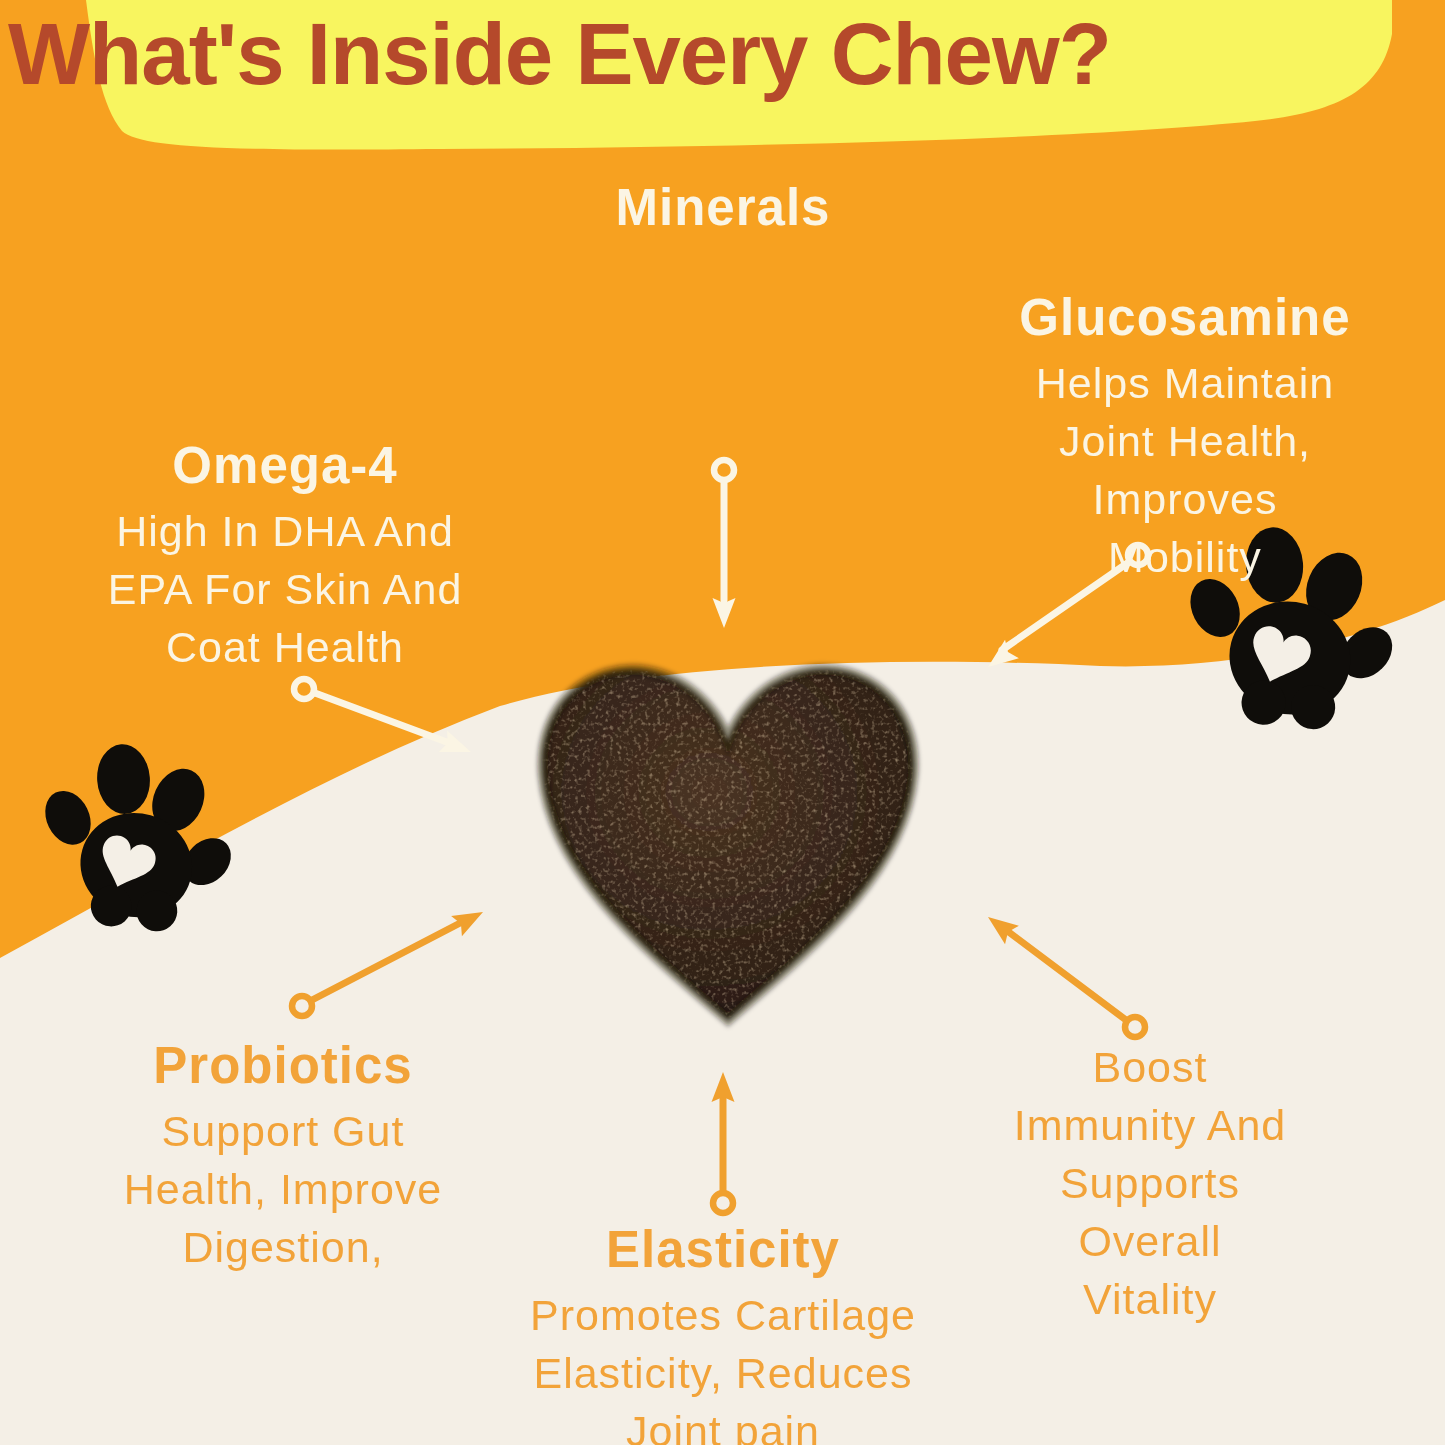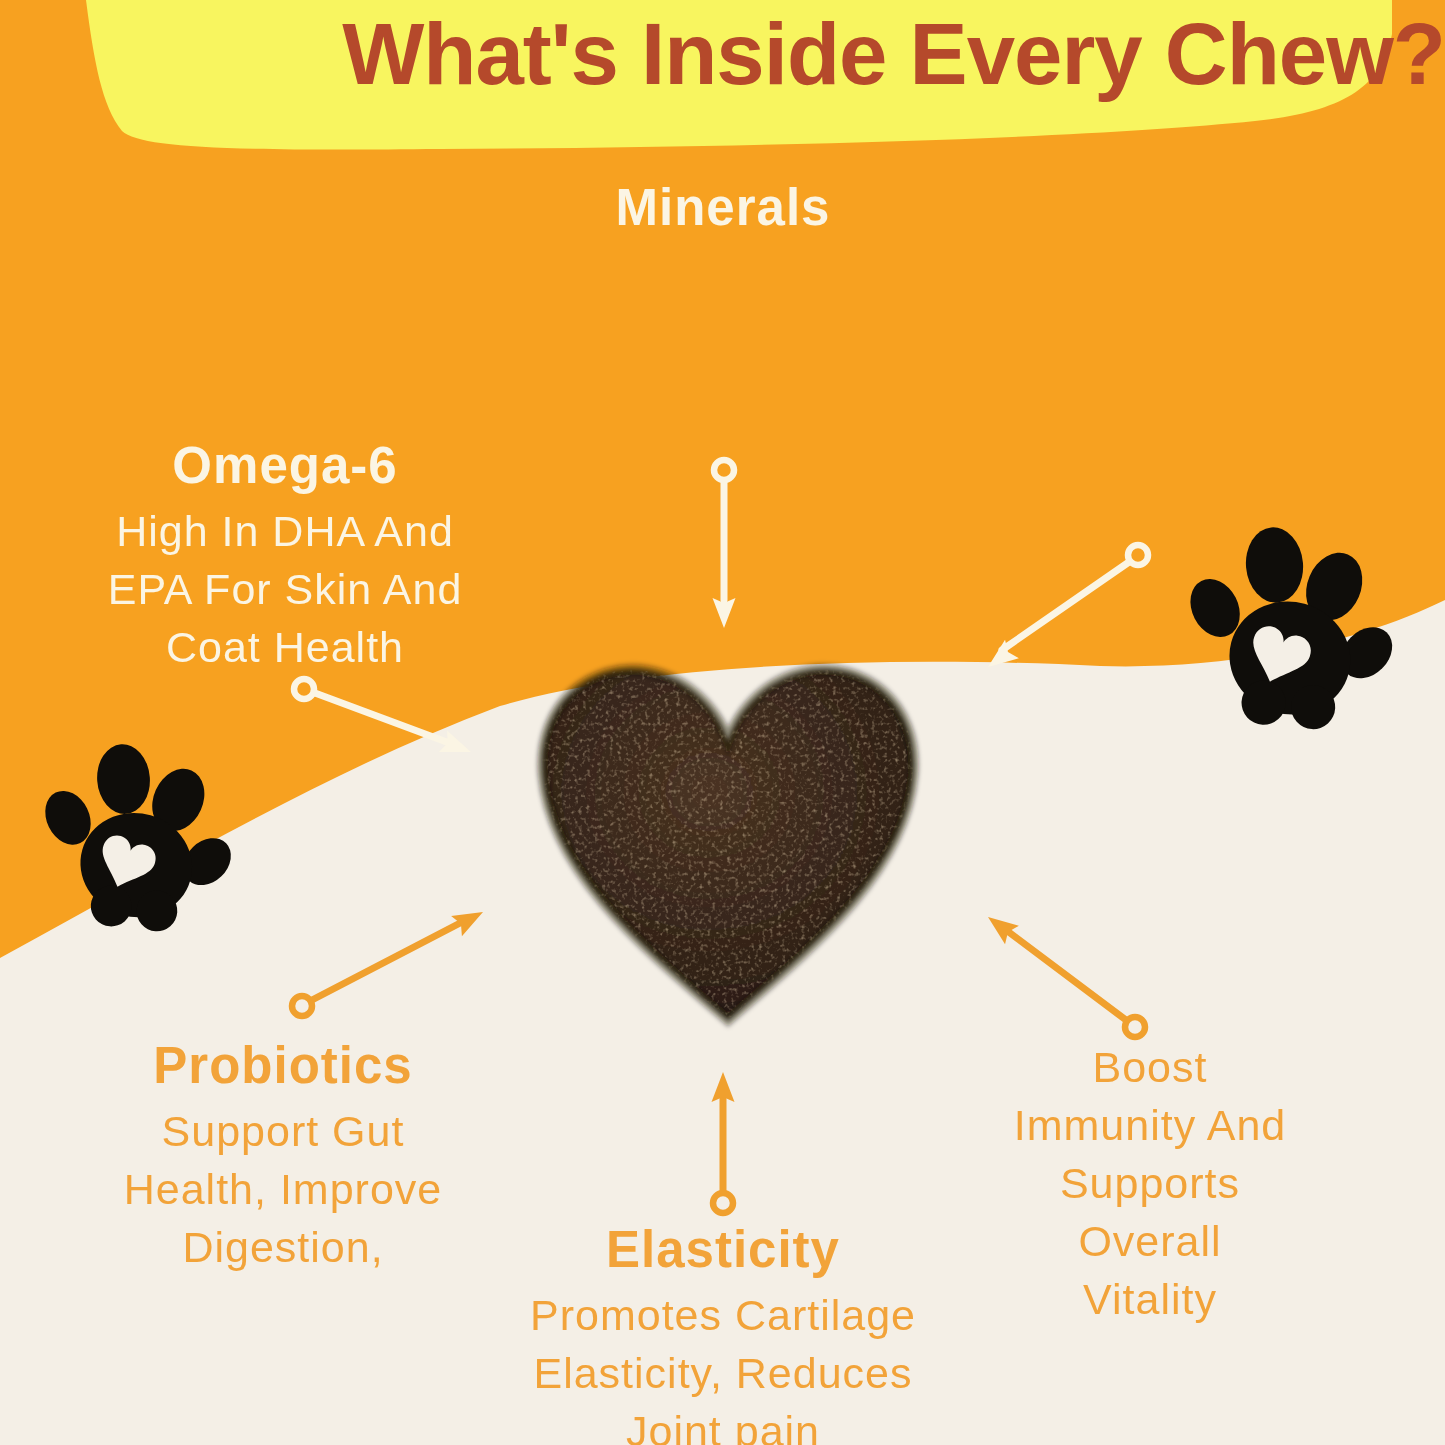--- a/index.html
+++ b/index.html
@@ -6,21 +6,21 @@
   .canvas{
     position:relative;
     width:1445px;height:1445px;
     overflow:hidden;
     background:var(--bg-orange);
     font-family:"Liberation Sans", sans-serif;
   }
   .layer{position:absolute;left:0;top:0;width:1445px;height:1445px;display:block;}
   .title{
     position:absolute;left:8px;right:0;top:10px;
-    text-align:right;
+    text-align:left;
     font-size:87px;font-weight:bold;letter-spacing:-1px;
     color:var(--title-red);
     line-height:1.0;
   }
   .block{
     position:absolute;
     transform:translateX(-50%);
     text-align:center;
     white-space:nowrap;
   }
@@ -129,23 +129,29 @@
       <path fill="none" stroke="#1A110A" stroke-opacity="0.45" stroke-width="5" filter="url(#softEdge)" d="M100,176 C60,142 18,108 14,64 C11,30 38,12 62,16 C80,19 94,32 100,48 C106,32 120,19 138,16 C162,12 189,30 186,64 C182,108 140,142 100,176 Z"></path>
     </g>
   </svg>
 
   <div class="title">What's Inside Every Chew?</div>
 
   <div class="block light" style="left:723px;top:180px">
     <div class="heading">Minerals</div>
   </div>
 
+  <div class="block light" style="left:1185px;top:290px">
+    <div class="heading">Glucosamine</div>
+    <div class="body">Helps Maintain
+Joint Health,
+Improves Mobility</div>
+  </div>
 
   <div class="block light" style="left:285px;top:438px">
-    <div class="heading">Omega-6</div>
+    <div class="heading">Omega-4</div>
     <div class="body">High In DHA And
 EPA For Skin And
 Coat Health</div>
   </div>
 
   <div class="block amber" style="left:283px;top:1038px">
     <div class="heading">Probiotics</div>
     <div class="body">Support Gut
 Health, Improve
 Digestion,</div>

